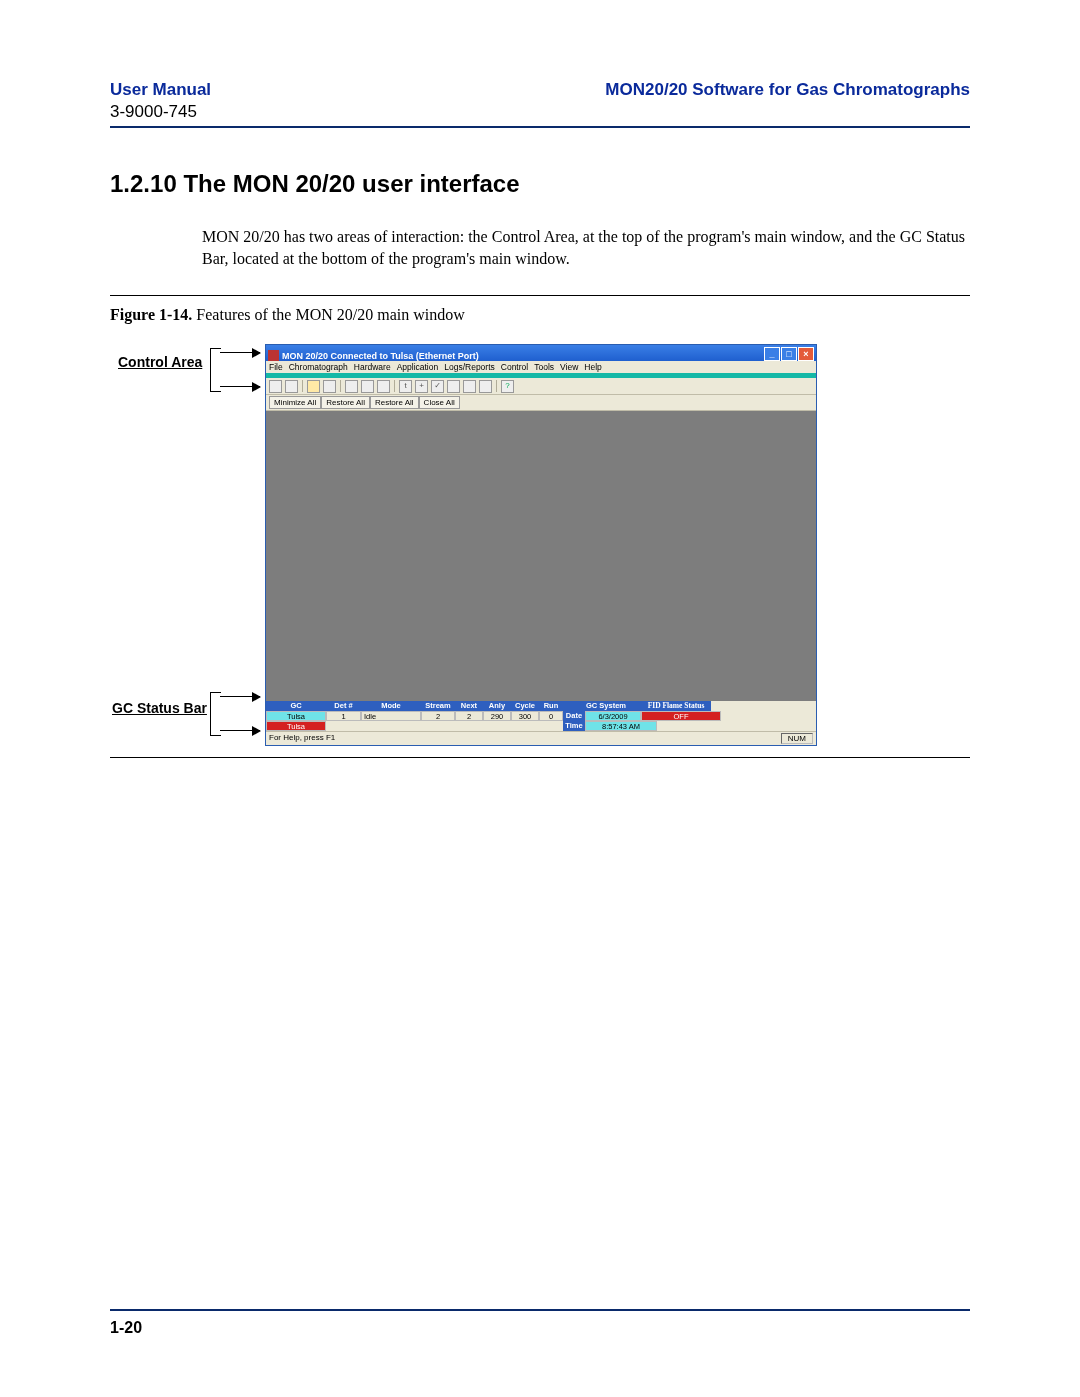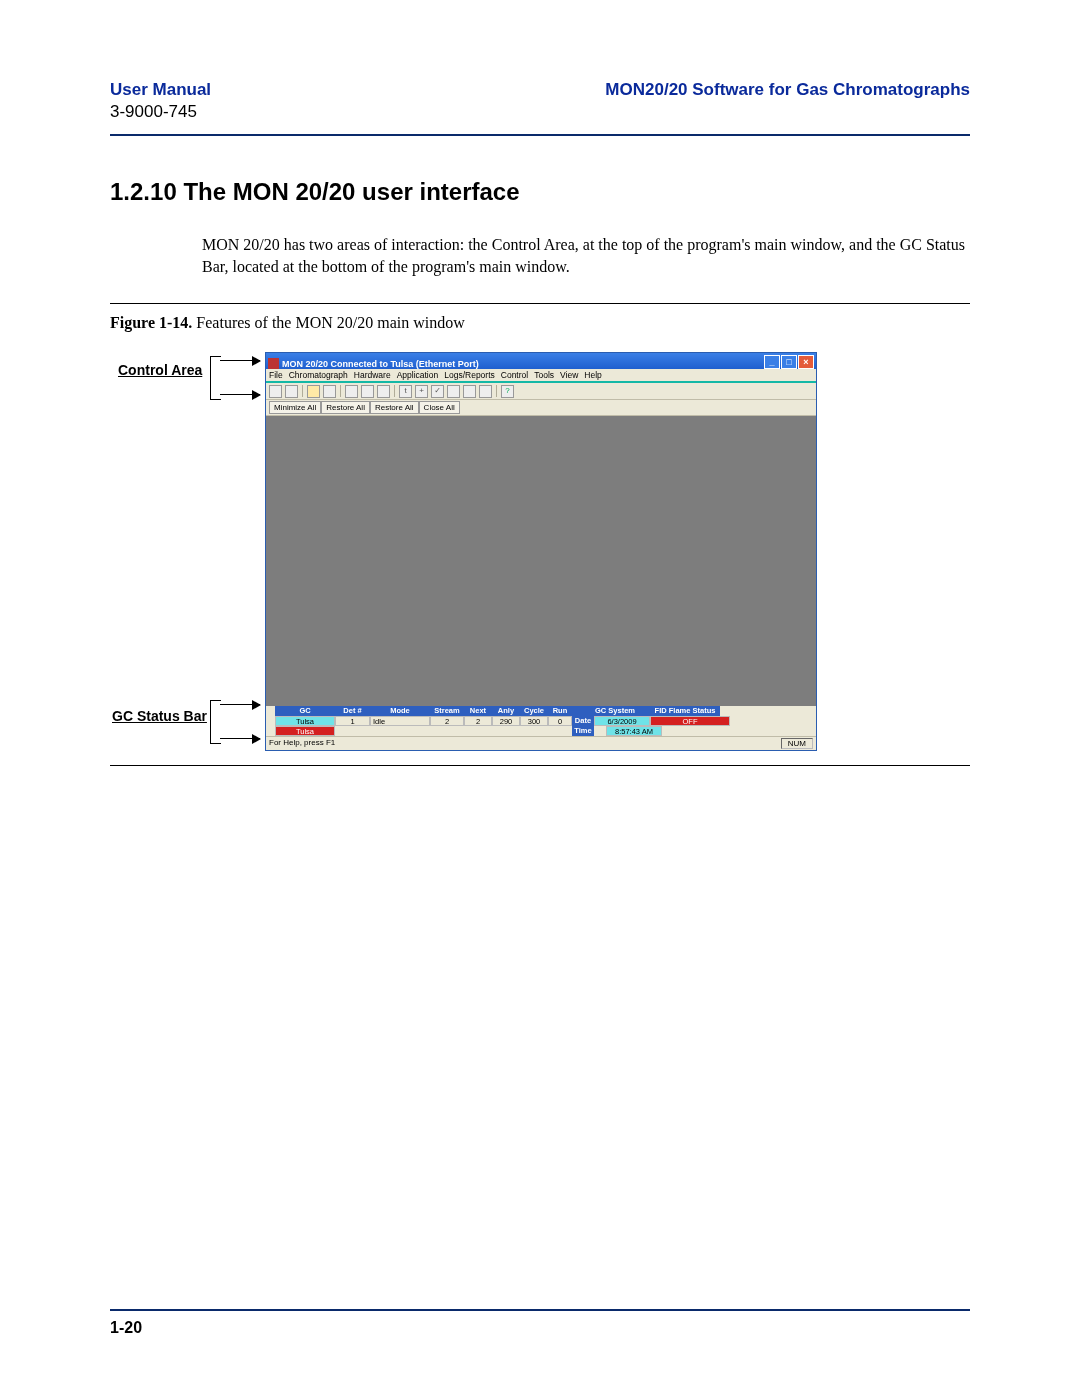--- a/index.html
+++ b/index.html
@@ -13,21 +13,21 @@
   .page {
     padding: 80px 110px 60px 110px;
     box-sizing: border-box;
     min-height: 1397px;
     position: relative;
   }
   .header {
     display: flex;
     justify-content: space-between;
     border-bottom: 2px solid #0a2a6b;
-    padding-bottom: 12px;
+    padding-bottom: 4px;
     margin-bottom: 42px;
     font-family: Arial, Helvetica, sans-serif;
   }
   .header .col { display: flex; flex-direction: column; }
   .header .right { text-align: right; }
   .hdr-blue { color: #0a2a9b; font-weight: bold; font-size: 17px; }
   .hdr-sub { color: #000; font-size: 17px; margin-top:2px;}
   h2.section-title {
     font-family: Arial, Helvetica, sans-serif;
     font-weight: bold;
@@ -113,21 +113,21 @@
     font-size:9px; font-weight:bold;
   }
   .winbtn.min { background:#3a7fe6; color:#fff;}
   .winbtn.max { background:#3a7fe6; color:#fff;}
   .winbtn.close { background:#e45b3a; color:#fff;}
   .menubar {
     background:#ece9d8;
     padding: 1px 3px;
     font-size:8.5px;
     display:flex; gap:6px;
-    border-bottom:2px solid #14b8a6;
+    border-bottom:5px solid #14b8a6;
   }
   .menubar span { white-space:nowrap; }
   .toolbar {
     background:#ece9d8;
     padding:1px 3px;
     display:flex; gap:3px; align-items:center;
     border-bottom:1px solid #c0bca8;
     height:14px;
   }
   .tb-ic {
@@ -155,21 +155,21 @@
   .workspace {
     background:#7d7d7d;
     height:290px;
   }
   .gcstatus {
     display:flex;
     flex-wrap:wrap;
     background:#ece9d8;
     font-size:7.5px;
   }
-  .gc-row1, .gc-row2 { display:flex; width:100%;padding-left:9px; }
+  .gc-row1, .gc-row2 { display:flex; width:100%; }
   .cell {
     text-align:center;
     line-height:10px;
     height:10px;
     overflow:hidden;
   }
   .hdr { background:#2e5fbf; color:#fff; font-weight:bold;}
   .val { background:#ece9d8; color:#000; border:1px solid #bbb; box-sizing:border-box;}
   .val.cyan { background:#6fe3e8; }
   .val.red  { background:#d42020; color:#fff;}
@@ -289,40 +289,40 @@
           <div class="cell hdr" style="width:60px;">GC</div>
           <div class="cell hdr" style="width:35px;">Det #</div>
           <div class="cell hdr" style="width:60px;">Mode</div>
           <div class="cell hdr" style="width:34px;">Stream</div>
           <div class="cell hdr" style="width:28px;">Next</div>
           <div class="cell hdr" style="width:28px;">Anly</div>
           <div class="cell hdr" style="width:28px;">Cycle</div>
           <div class="cell hdr" style="width:24px;">Run</div>
           <div class="cell hdr" style="width:8px;"></div>
           <div class="cell hdr" style="width:70px;">GC System</div>
-          <div class="cell hdr" style="width:70px;">FID Flame Status</div>
+          <div class="cell hdr" style="width:70px;font-family:Liberation Serif, serif;">FID Flame Status</div>
         </div>
         <div class="gc-row1">
           <div class="cell val cyan" style="width:60px;">Tulsa</div>
           <div class="cell val" style="width:35px;">1</div>
           <div class="cell val" style="width:60px;text-align:left;padding-left:2px;">Idle</div>
           <div class="cell val" style="width:34px;">2</div>
           <div class="cell val" style="width:28px;">2</div>
           <div class="cell val" style="width:28px;">290</div>
           <div class="cell val" style="width:28px;">300</div>
           <div class="cell val" style="width:24px;">0</div>
           <div class="cell hdr" style="width:22px;">Date</div>
           <div class="cell val cyan" style="width:56px;">6/3/2009</div>
           <div class="cell val red" style="width:80px;">OFF</div>
         </div>
         <div class="gc-row2">
           <div class="cell val red" style="width:60px;">Tulsa</div>
           <div class="cell" style="width:237px;"></div>
           <div class="cell hdr" style="width:22px;">Time</div>
-          <div class="cell val cyan" style="width:56px;margin-left:12px;">8:57:43 AM</div>
+          <div class="cell val cyan" style="width:72px;">8:57:43 AM</div>
         </div>
       </div>
 
       <div class="helpbar">
         <span>For Help, press F1</span>
         <span class="numbox">NUM</span>
       </div>
     </div>
   </div>
 

